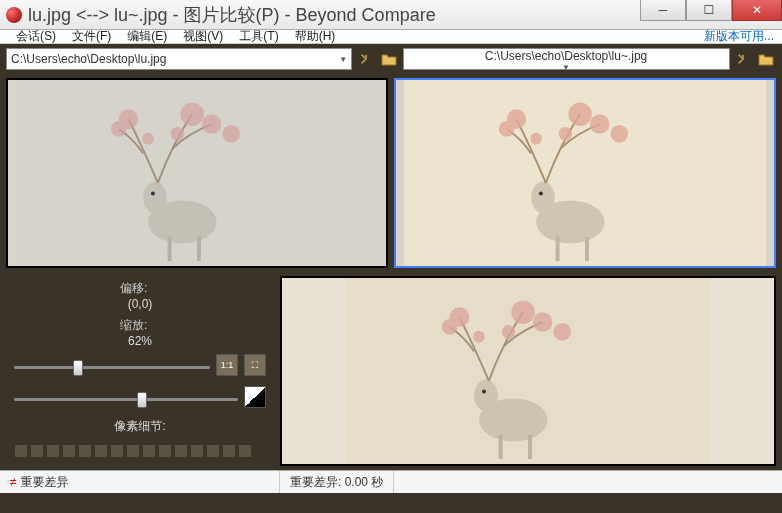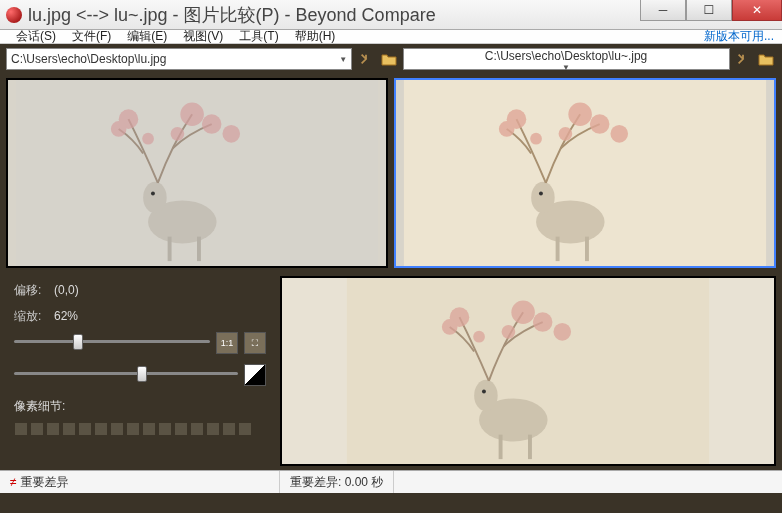--- a/index.html
+++ b/index.html
@@ -20,24 +20,24 @@
 .dropdown-arrow { font-size: 8px; color: #555; }
 .tb-icon { width: 20px; height: 20px; display: flex; align-items: center; justify-content: center; cursor: default; }
 .arrow-icon svg { width: 14px; height: 14px; }
 .folder-icon svg { width: 16px; height: 14px; }
 .content { display: flex; height: 198px; padding: 4px 6px; gap: 6px; }
 .image-panel { flex: 1; border: 2px solid #000; background: #d8d4ca; position: relative; overflow: hidden; }
 .image-panel.selected { border: 2px solid #4080ff; }
 .deer-scene { width: 100%; height: 100%; }
 .lower { display: flex; height: 198px; padding: 4px 6px; gap: 6px; }
 .controls-panel { width: 268px; color: #ddd; padding: 4px 8px; }
-.ctrl-row { display: flex; align-items: center; margin-bottom: 6px; min-height: 20px; }
+.ctrl-row { display: flex; align-items: center; margin-bottom: 6px; min-height: 20px; flex-direction: column; }
 .ctrl-label { width: 40px; color: #ccc; }
 .ctrl-value { color: #ddd; }
-.slider-row { display: flex; align-items: flex-start; margin-bottom: 10px; gap: 6px; }
+.slider-row { display: flex; align-items: flex-end; margin-bottom: 10px; gap: 6px; }
 .slider { flex: 1; height: 18px; position: relative; }
 .slider-track { position: absolute; top: 8px; left: 0; right: 0; height: 3px; background: #888; border-radius: 2px; }
 .slider-thumb { position: absolute; top: 2px; width: 10px; height: 16px; background: linear-gradient(to bottom, #fff, #ccc); border: 1px solid #666; border-radius: 2px; }
 .icon-btn { width: 22px; height: 22px; background: #7a6f5a; border: 1px solid #555; display: flex; align-items: center; justify-content: center; color: #fff; font-size: 9px; }
 .pixel-detail { }
 .pixel-grid { display: flex; gap: 2px; margin-top: 4px; }
 .pixel-cell { width: 14px; height: 14px; background: #5a5344; border: 1px solid #3a3327; }
 .diff-panel { flex: 1; border: 2px solid #000; background: #e8e2d4; }
 .statusbar { height: 23px; background: #f5f5f5; border-top: 1px solid #aaa; display: flex; align-items: center; font-size: 12px; color: #333; }
 .status-seg { padding: 0 10px; border-right: 1px solid #ccc; height: 100%; display: flex; align-items: center; gap: 4px; }

